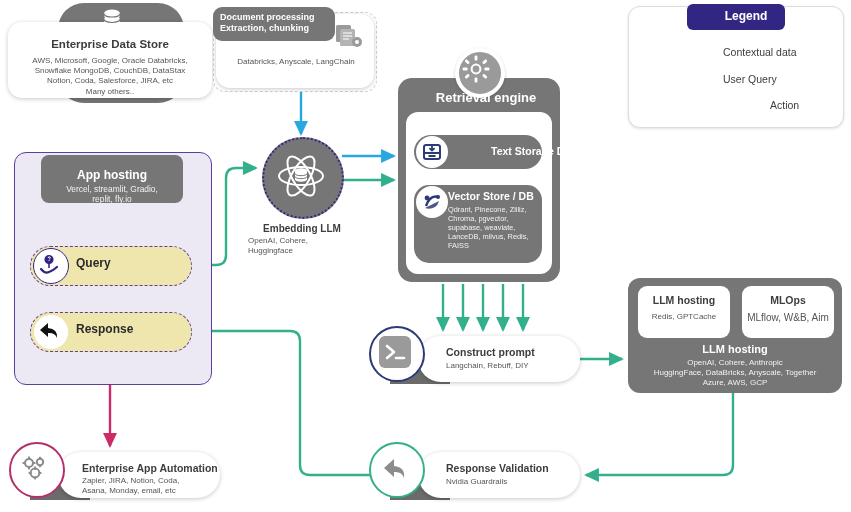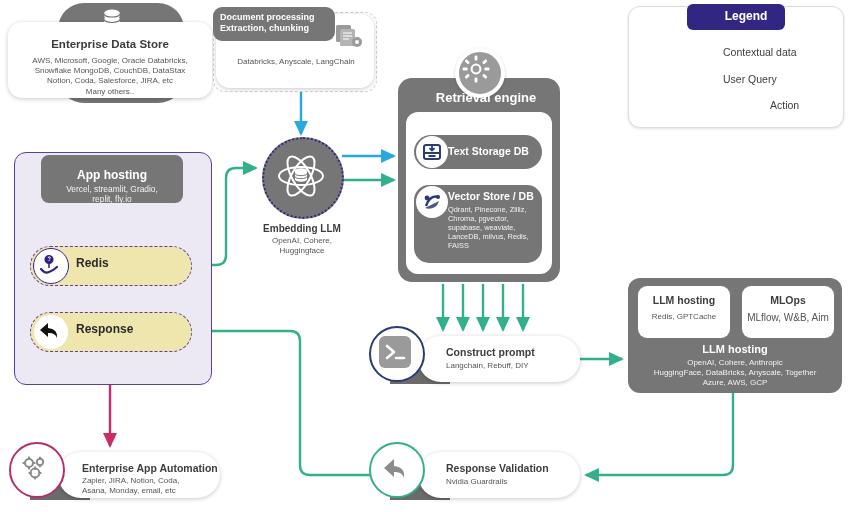--- a/index.html
+++ b/index.html
@@ -41,31 +41,31 @@
   #legend-tab-t{left:687px;top:9px;width:118px;text-align:center;font-size:12px;color:#fff;font-weight:bold;}
   .legend-label{position:absolute;font-size:10.5px;color:#3d3d3d;}
   #lg1{left:723px;top:46px;} #lg2{left:723px;top:73px;} #lg3{left:723px;top:99px;margin-left:47px;}
 
   
   #re-slab{left:398px;top:78px;width:162px;height:204px;border-radius:14px;}
   #re-gear{left:455px;top:48px;width:42px;height:42px;border-radius:50%;background:#9a9a9a;border:4px solid #fff;box-shadow:0 1px 3px rgba(0,0,0,.2);}
   #re-title{left:398px;top:90px;width:176px;text-align:center;font-size:13px;}
   #re-inner{left:406px;top:112px;width:146px;height:162px;background:#fff;border-radius:12px;}
   #tdb{left:414px;top:135px;width:128px;height:34px;border-radius:17px;}
-  #tdb-label{left:448px;top:145px;font-size:10.5px;}
+  #tdb-label{left:448px;top:145px;font-size:10.5px;padding-left:43px;}
   #tdb-icon{left:416px;top:136px;width:32px;height:32px;border-radius:50%;background:#fff;}
   #vdb{left:414px;top:185px;width:128px;height:78px;border-radius:15px;}
   #vdb-label{left:448px;top:190px;font-size:10.5px;}
   #vdb-sub{left:448px;top:205px;width:92px;font-size:7.4px;line-height:9px;}
   #vdb-icon{left:416px;top:186px;width:32px;height:32px;border-radius:50%;background:#fff;}
 
   
   #emb-circle{left:262px;top:137px;width:78px;height:78px;border-radius:50%;background:#767676;border:2px dotted #312783;}
   #emb-title{left:240px;top:223px;width:124px;text-align:center;font-size:10px;font-weight:bold;color:#3d3d3d;}
-  #emb-sub{left:240px;top:236px;width:124px;text-align:center;font-size:8px;line-height:9.6px;color:#555;}
+  #emb-sub{left:248px;top:236px;width:124px;font-size:8px;line-height:9.6px;color:#555;}
 
   
   #app-panel{left:14px;top:152px;width:196px;height:231px;background:#ece9f5;border:1.6px solid #5b3f9e;border-radius:12px;}
   #app-tab{left:41px;top:155px;width:142px;height:48px;background:#767676;border-radius:8px;}
   #app-title{left:41px;top:168px;width:142px;text-align:center;font-size:12px;}
   #app-sub{left:44px;top:184px;width:136px;text-align:center;font-size:8.4px;line-height:10px;}
   .yellow-pill{background:#efe6ae;border:1.4px dashed #5b3f9e;border-radius:22px;}
   #query-pill{left:30px;top:246px;width:160px;height:38px;}
   #query-icon{left:33px;top:248px;width:34px;height:34px;border-radius:50%;background:#fff;border:1.6px solid #312783;}
   #query-label{left:76px;top:256px;font-size:12px;font-weight:bold;color:#2b2b2b;}
@@ -283,21 +283,21 @@
   <div class="abs yellow-pill" id="query-pill"></div>
   <div class="abs" id="query-icon">
     <svg viewBox="0 0 30 30" width="30" height="30">
       <path d="M15,6 a4.6,4.6 0 0 1 0,9.2 a4.6,4.6 0 0 1 0,-9.2" fill="#312783"></path>
       <path d="M14.2,9 q0.1,-1.4 1.3,-1.2 q1.1,0.2 0.6,1.2 q-0.5,0.8 -0.6,1.4" fill="none" stroke="#fff" stroke-width="1"></path>
       <circle cx="15.1" cy="11.5" r="0.6" fill="#fff"></circle>
       <path d="M15,14.6 L15,19" stroke="#312783" stroke-width="1.6"></path>
       <path d="M7,20 q4,5 8,3 q4,-1.4 8,-5" fill="none" stroke="#312783" stroke-width="2.2" stroke-linecap="round"></path>
     </svg>
   </div>
-  <div class="abs" id="query-label">Redis</div>
+  <div class="abs" id="query-label">Query</div>
 
   <div class="abs yellow-pill" id="resp-pill"></div>
   <div class="abs" id="resp-icon">
     <svg viewBox="0 0 30 30" width="30" height="30">
       <path d="M14,8 L6,15 L14,22 V18 q7,-0.6 9,5 q1,-9 -9,-10 z" fill="#111"></path>
     </svg>
   </div>
   <div class="abs" id="resp-label">Response</div>
 
   <div class="abs" id="cp-shadow"></div>

